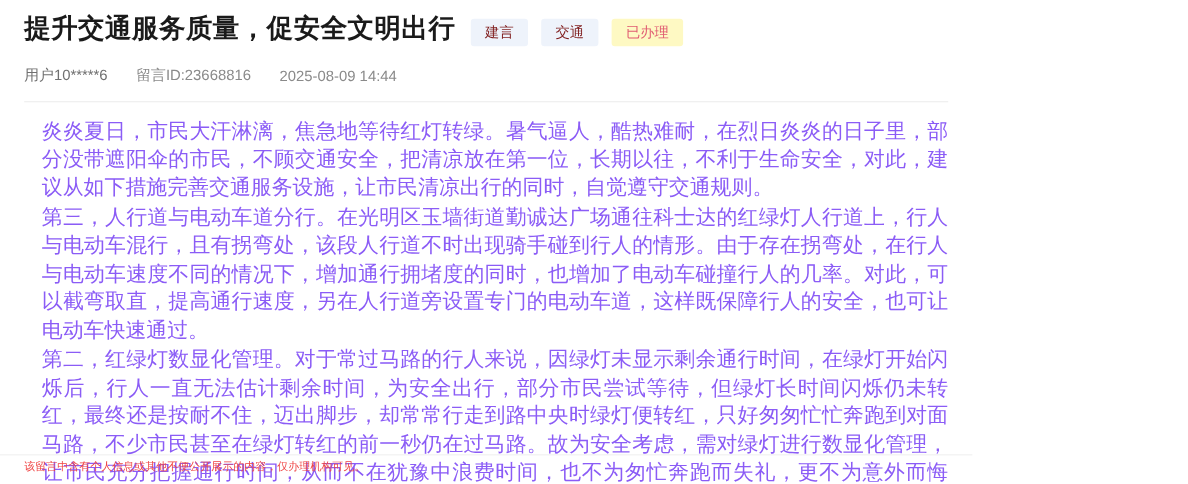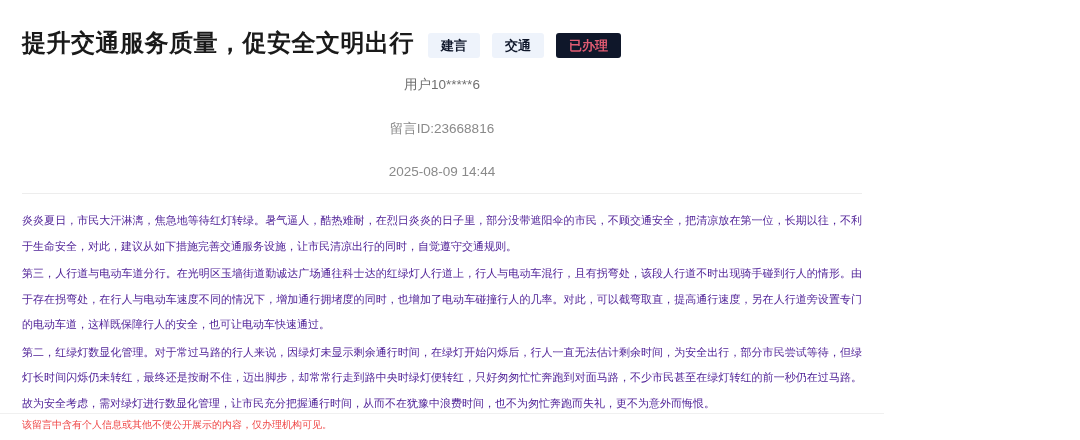--- a/index.html
+++ b/index.html
@@ -12,21 +12,21 @@
     background: #ffffff;
     font-family: "Liberation Sans", sans-serif;
     color: #333333;
     overflow: hidden;
   }
   .page {
     position: relative;
     width: 884px;
     height: 440px;
     box-sizing: border-box;
-    padding: 16px 22px;
+    padding: 0 22px;
   }
   
   .header {
     display: flex;
     align-items: center;
     padding-top: 10px;
     gap: 14px;
   }
   .post-title {
     font-size: 24px;
@@ -44,56 +44,53 @@
   }
   .tag {
     font-size: 13px;
     line-height: 13px;
     padding: 6px 13px;
     border-radius: 3px;
     white-space: nowrap;
   }
   .tag-category {
     background: #eef3fb;
-    color: #0f172a;
-    font-weight: bold;
+    color: #7f1d1d;
   }
   .tag-status {
-    background: #0f172a;
+    background: #fef9c3;
     color: #e05b72;
-    font-weight: bold;
   }
   
   .meta {
     display: flex;
     align-items: center;
     gap: 26px;
     margin-top: 16px;
     font-size: 13.5px;
     color: #8a8a8a;
-    flex-direction: column;
   }
   .meta-user {
     color: #707070;
   }
   .divider {
     margin-top: 14px;
     border-top: 1px solid #ededed;
   }
   
   .body {
     margin-top: 14px;
   }
   .para {
-    font-size: 11px;
+    font-size: 19px;
     line-height: 25.5px;
-    color: #4c1d95;
+    color: #8b5cf6;
     text-align: justify;
     text-justify: inter-ideograph;
-    margin: 0 0 2px 0;
+    margin: 0 0 2px 16px;
   }
   
   .footer-note {
     position: absolute;
     left: 22px;
     bottom: 6px;
     font-size: 10px;
     color: #ef4444;
     line-height: 18px;
   }

